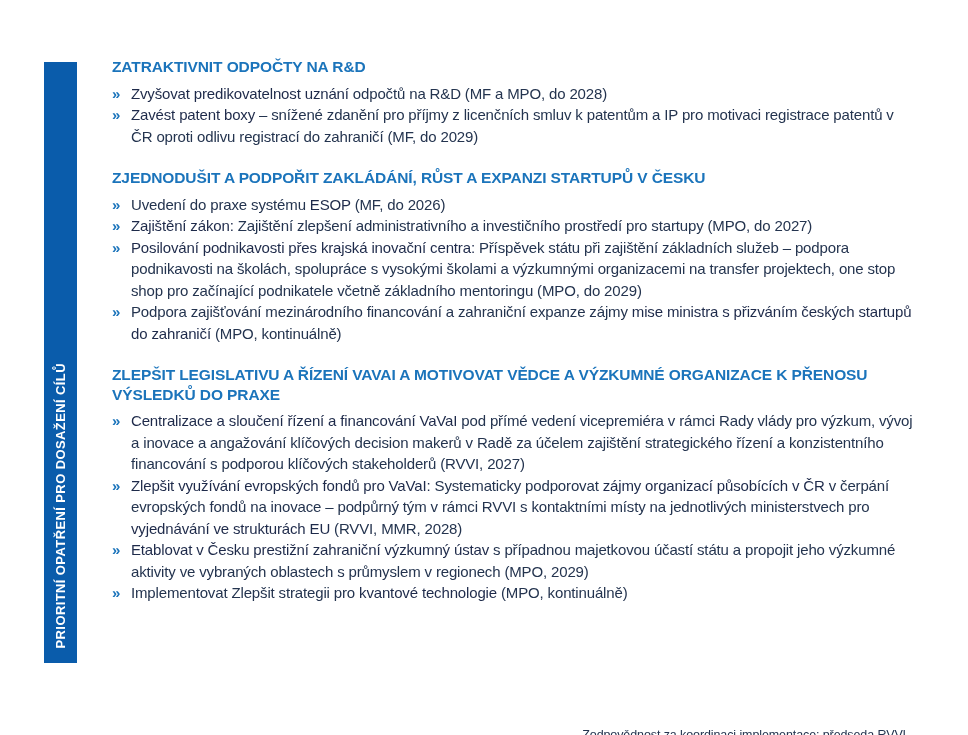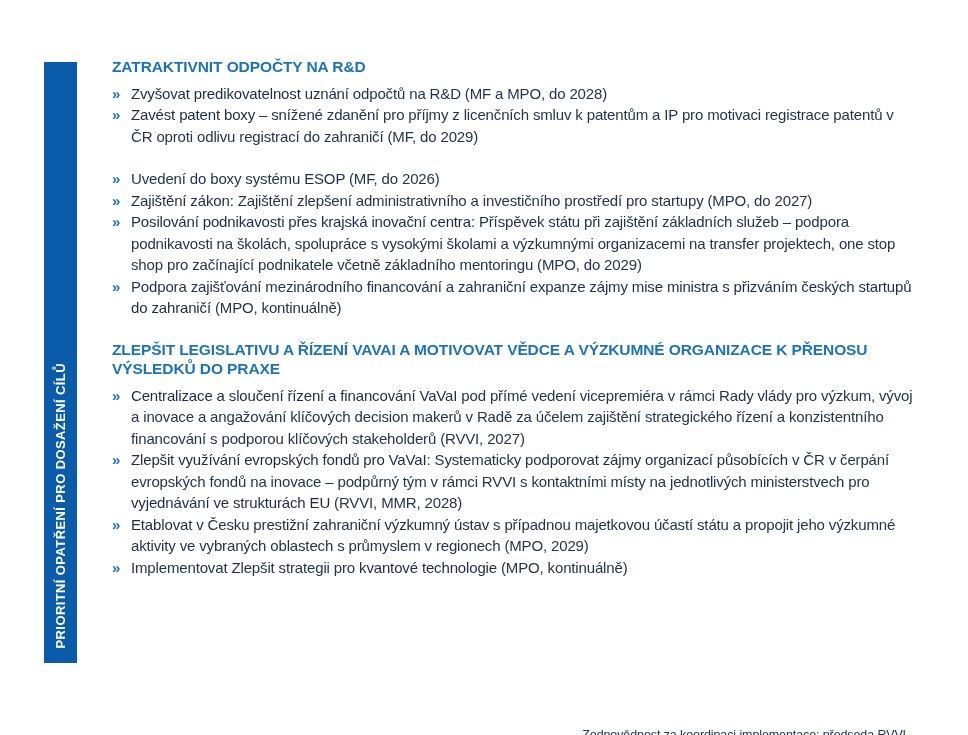--- a/index.html
+++ b/index.html
@@ -82,23 +82,24 @@
         <div class="bullet">
           <span class="marker">»</span>
           <div class="btext"><span class="b">Zvyšovat predikovatelnost uznání</span><span> odpočtů na R&amp;D (MF a MPO, do 2028)</span></div>
         </div>
         <div class="bullet">
           <span class="marker">»</span>
           <div class="btext"><span class="b">Zavést patent boxy</span><span> – snížené zdanění pro příjmy z licenčních smluv k patentům a IP pro motivaci registrace patentů v ČR oproti odlivu registrací do zahraničí (MF, do 2029)</span></div>
         </div>
       </section>
       <section class="section">
+        <h2 class="heading">ZJEDNODUŠIT A PODPOŘIT ZAKLÁDÁNÍ, RŮST A EXPANZI STARTUPŮ V ČESKU</h2>
         <div class="bullet">
           <span class="marker">»</span>
-          <div class="btext"><span>Uvedení do boxy systému </span><span class="b">ESOP</span><span> (MF, do 2026)</span></div>
+          <div class="btext"><span>Uvedení do praxe systému </span><span class="b">ESOP</span><span> (MF, do 2026)</span></div>
         </div>
         <div class="bullet">
           <span class="marker">»</span>
           <div class="btext"><span class="b">Zajištění zákon:</span><span> Zajištění zlepšení administrativního a investičního prostředí pro startupy (MPO, do 2027)</span></div>
         </div>
         <div class="bullet">
           <span class="marker">»</span>
           <div class="btext"><span class="b">Posilování podnikavosti přes krajská inovační centra:</span><span> Příspěvek státu při zajištění základních služeb – podpora podnikavosti na školách, spolupráce s vysokými školami a výzkumnými organizacemi na transfer projektech, one stop shop pro začínající podnikatele včetně základního mentoringu (MPO, do 2029)</span></div>
         </div>
         <div class="bullet">

